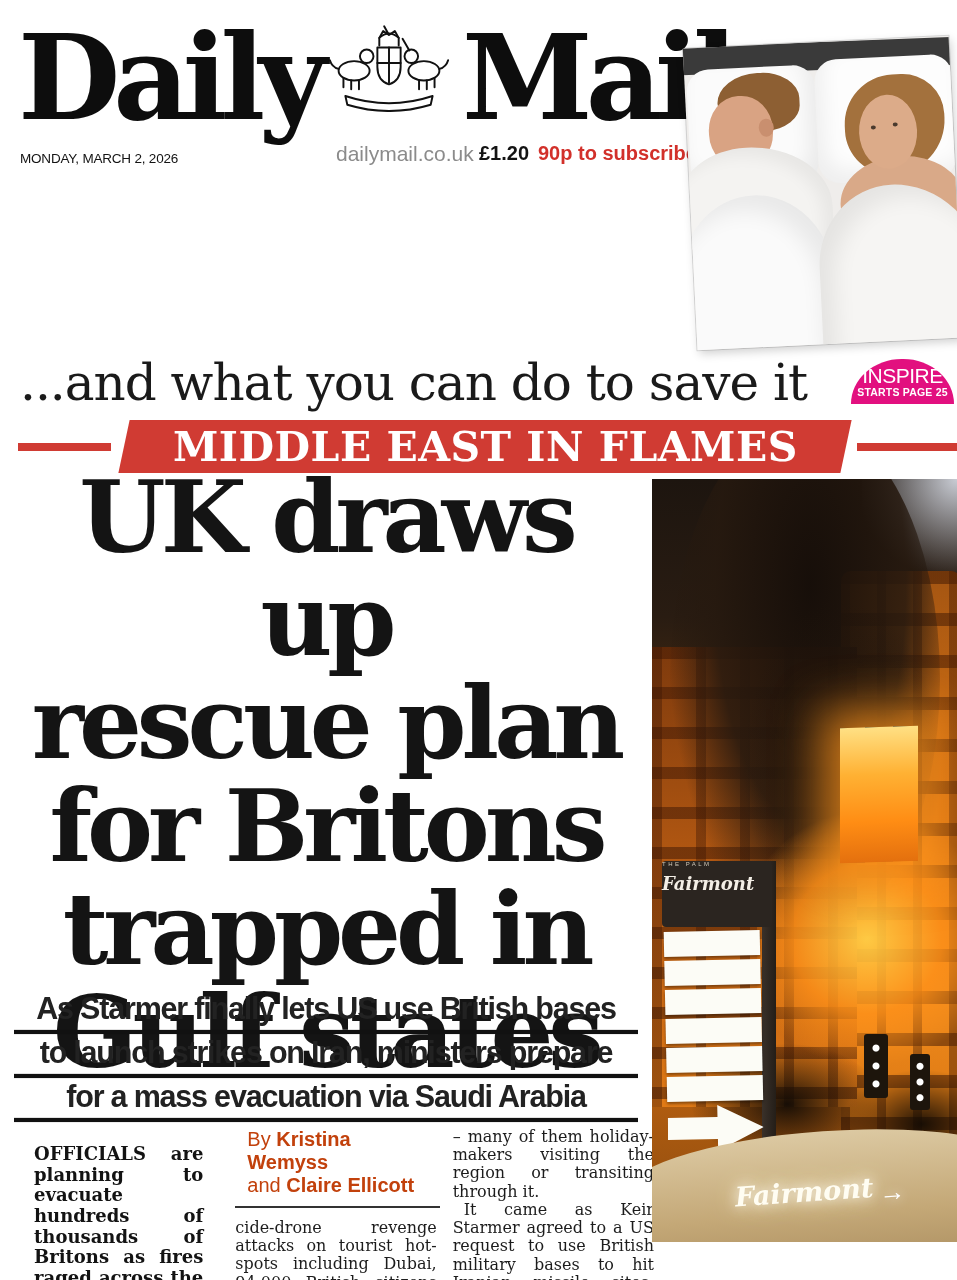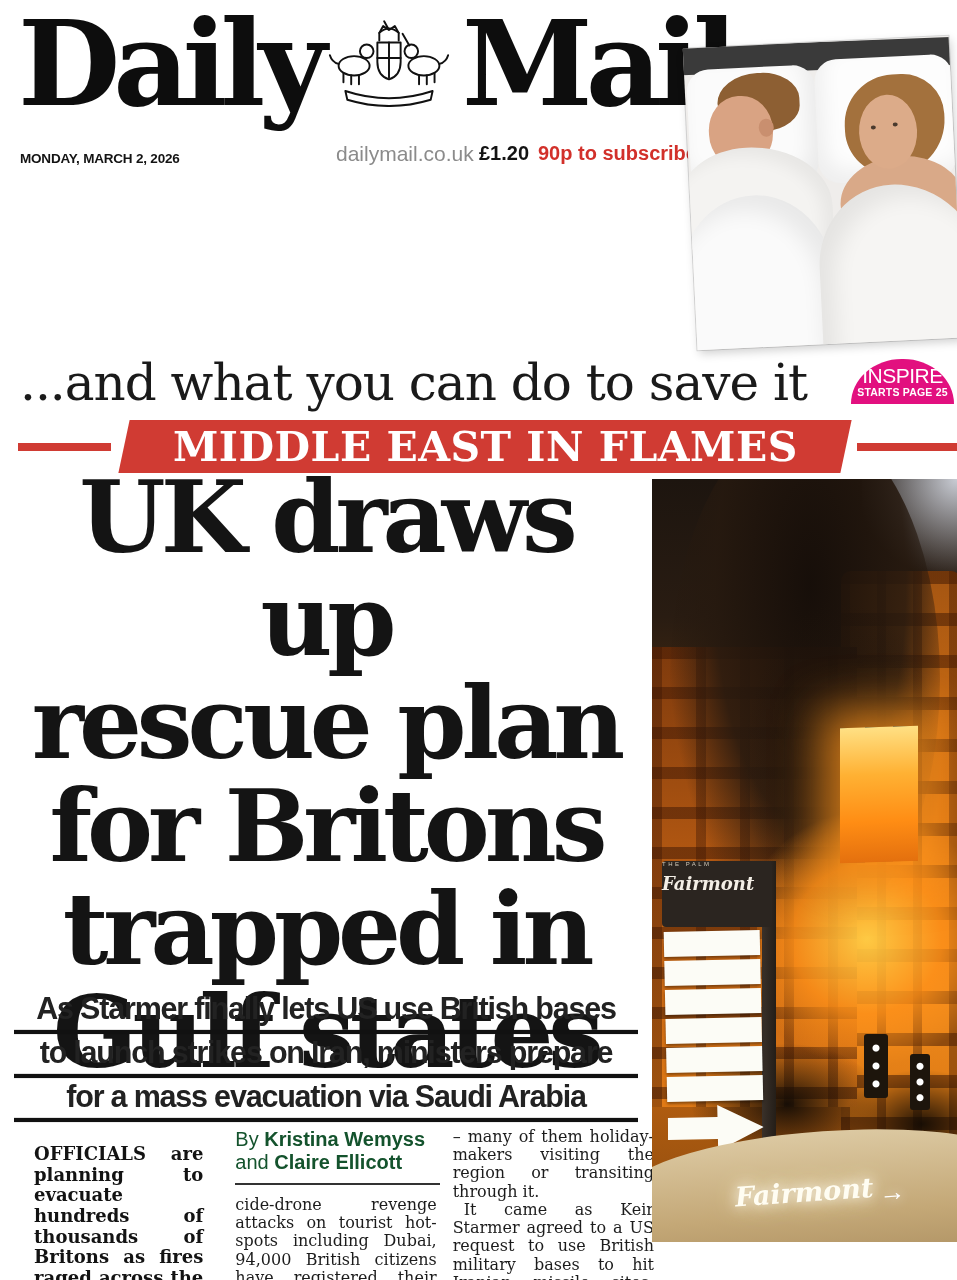--- a/index.html
+++ b/index.html
@@ -1,24 +1,24 @@
 <!DOCTYPE html>
 <html><head>
 <meta charset="utf-8">
 <style>
   html,body{margin:0;padding:0;background:#fff;}
   .page{position:relative;width:957px;height:1280px;background:#fff;overflow:hidden;
         font-family:"Liberation Sans",sans-serif;color:#131313;}
 
   
-  .masthead-row{position:absolute;left:18px;top:4px;display:flex;align-items:center;}
+  .masthead-row{position:absolute;left:18px;top:18px;display:flex;align-items:flex-start;}
   .mast-word{font-family:"DejaVu Serif",serif;font-weight:bold;font-size:118px;
              line-height:120px;letter-spacing:-7px;color:#0d0d0d;}
   .crest{margin:0 10px 4px 6px;}
-  .meta-date{position:absolute;left:20px;top:151px;font-size:13.5px;font-weight:bold;letter-spacing:-.2px;}
+  .meta-date{position:absolute;left:20px;top:151px;font-size:13.5px;font-weight:normal;letter-spacing:-.2px;}
   .meta-site{position:absolute;left:336px;top:142px;font-size:21px;color:#8b8b8b;}
   .meta-price{position:absolute;left:479px;top:142px;font-size:20px;font-weight:bold;}
   .meta-sub{position:absolute;left:538px;top:142px;font-size:20px;font-weight:bold;color:#d2302a;}
 
   
   .promo-hl{position:absolute;left:20px;top:166px;z-index:3;
             font-family:"DejaVu Serif",serif;font-weight:bold;font-size:66px;line-height:64px;
             letter-spacing:-2px;color:#e2107f;}
   .promo-sub{position:absolute;left:20px;top:354px;z-index:3;
              font-family:"DejaVu Serif",serif;font-size:50px;letter-spacing:-1px;color:#1a1a1a;}
@@ -72,21 +72,21 @@
              text-align:center;font-weight:bold;font-size:30.5px;line-height:37px;
              letter-spacing:-1.2px;transform:scaleY(1.05);color:#222;}
 
   
   .columns{position:absolute;left:18px;top:1128px;width:636px;display:flex;gap:16px;}
   .col{flex:1;min-width:0;}
   .serif{font-family:"DejaVu Serif",serif;}
   .intro{font-size:18px;line-height:1.15;font-weight:bold;text-align:justify;margin:16px;}
   .bodytxt{font-size:16px;line-height:1.14;text-align:justify;margin:0;color:#1c1c1c;}
   .indent{text-indent:11px;}
-  .byline{font-size:20px;line-height:23px;color:#14532d;}
+  .byline{font-size:20px;line-height:23px;color:#c2410c;margin-left:12px;}
   .byline b{font-weight:bold;}
   .byline-rule{width:205px;border-bottom:2px solid #333;margin:9px 0 11px;}
 
   
   .fire{position:absolute;left:652px;top:479px;width:305px;height:763px;overflow:hidden;
         background:linear-gradient(180deg,#1d150f 0%,#291c12 18%,#53300f 38%,#a14b0e 55%,#c4660f 72%,#8a4a10 100%);}
   .fire div{position:absolute;}
   .sky-corner{right:0;top:0;width:95px;height:110px;
               background:radial-gradient(circle at 100% 0,#c9ccd4,rgba(120,110,110,0) 70%);}
   .tower-right{right:-4px;top:92px;width:120px;height:610px;border-radius:10px 10px 0 0;

